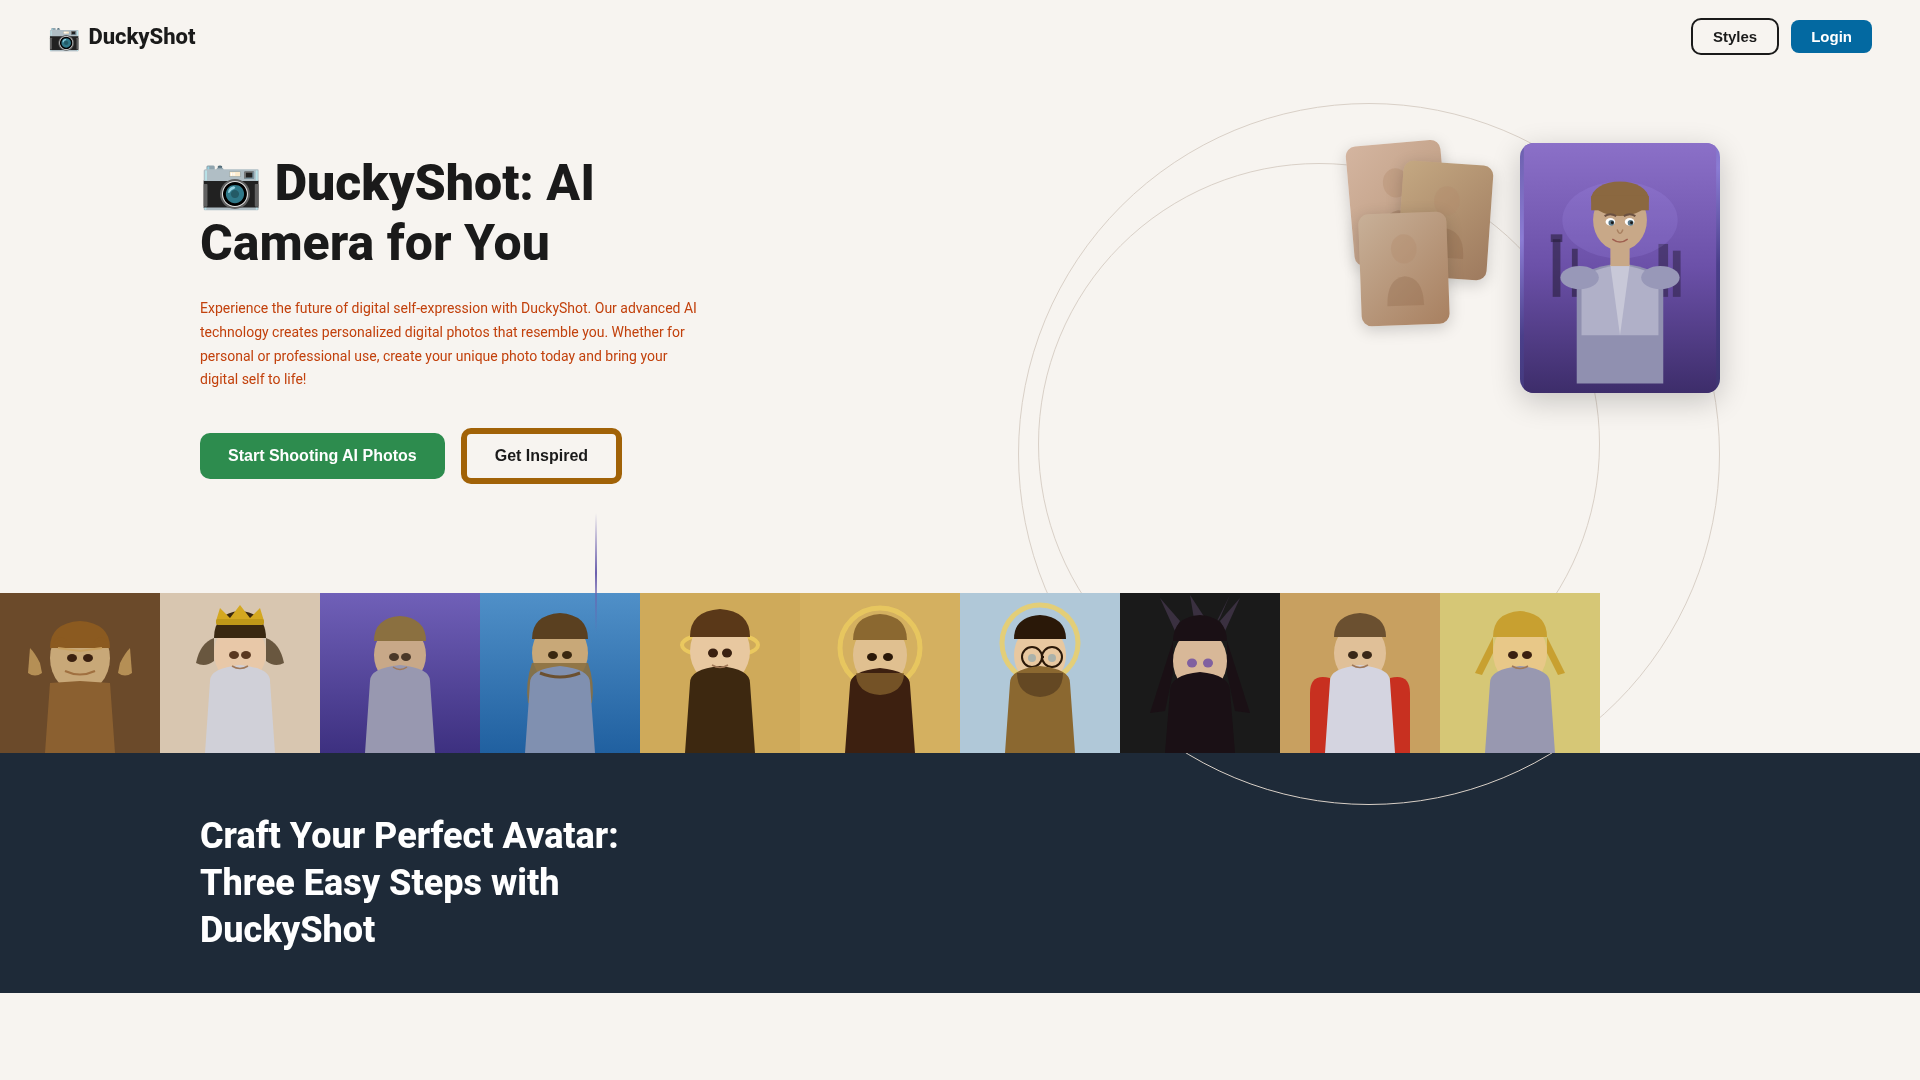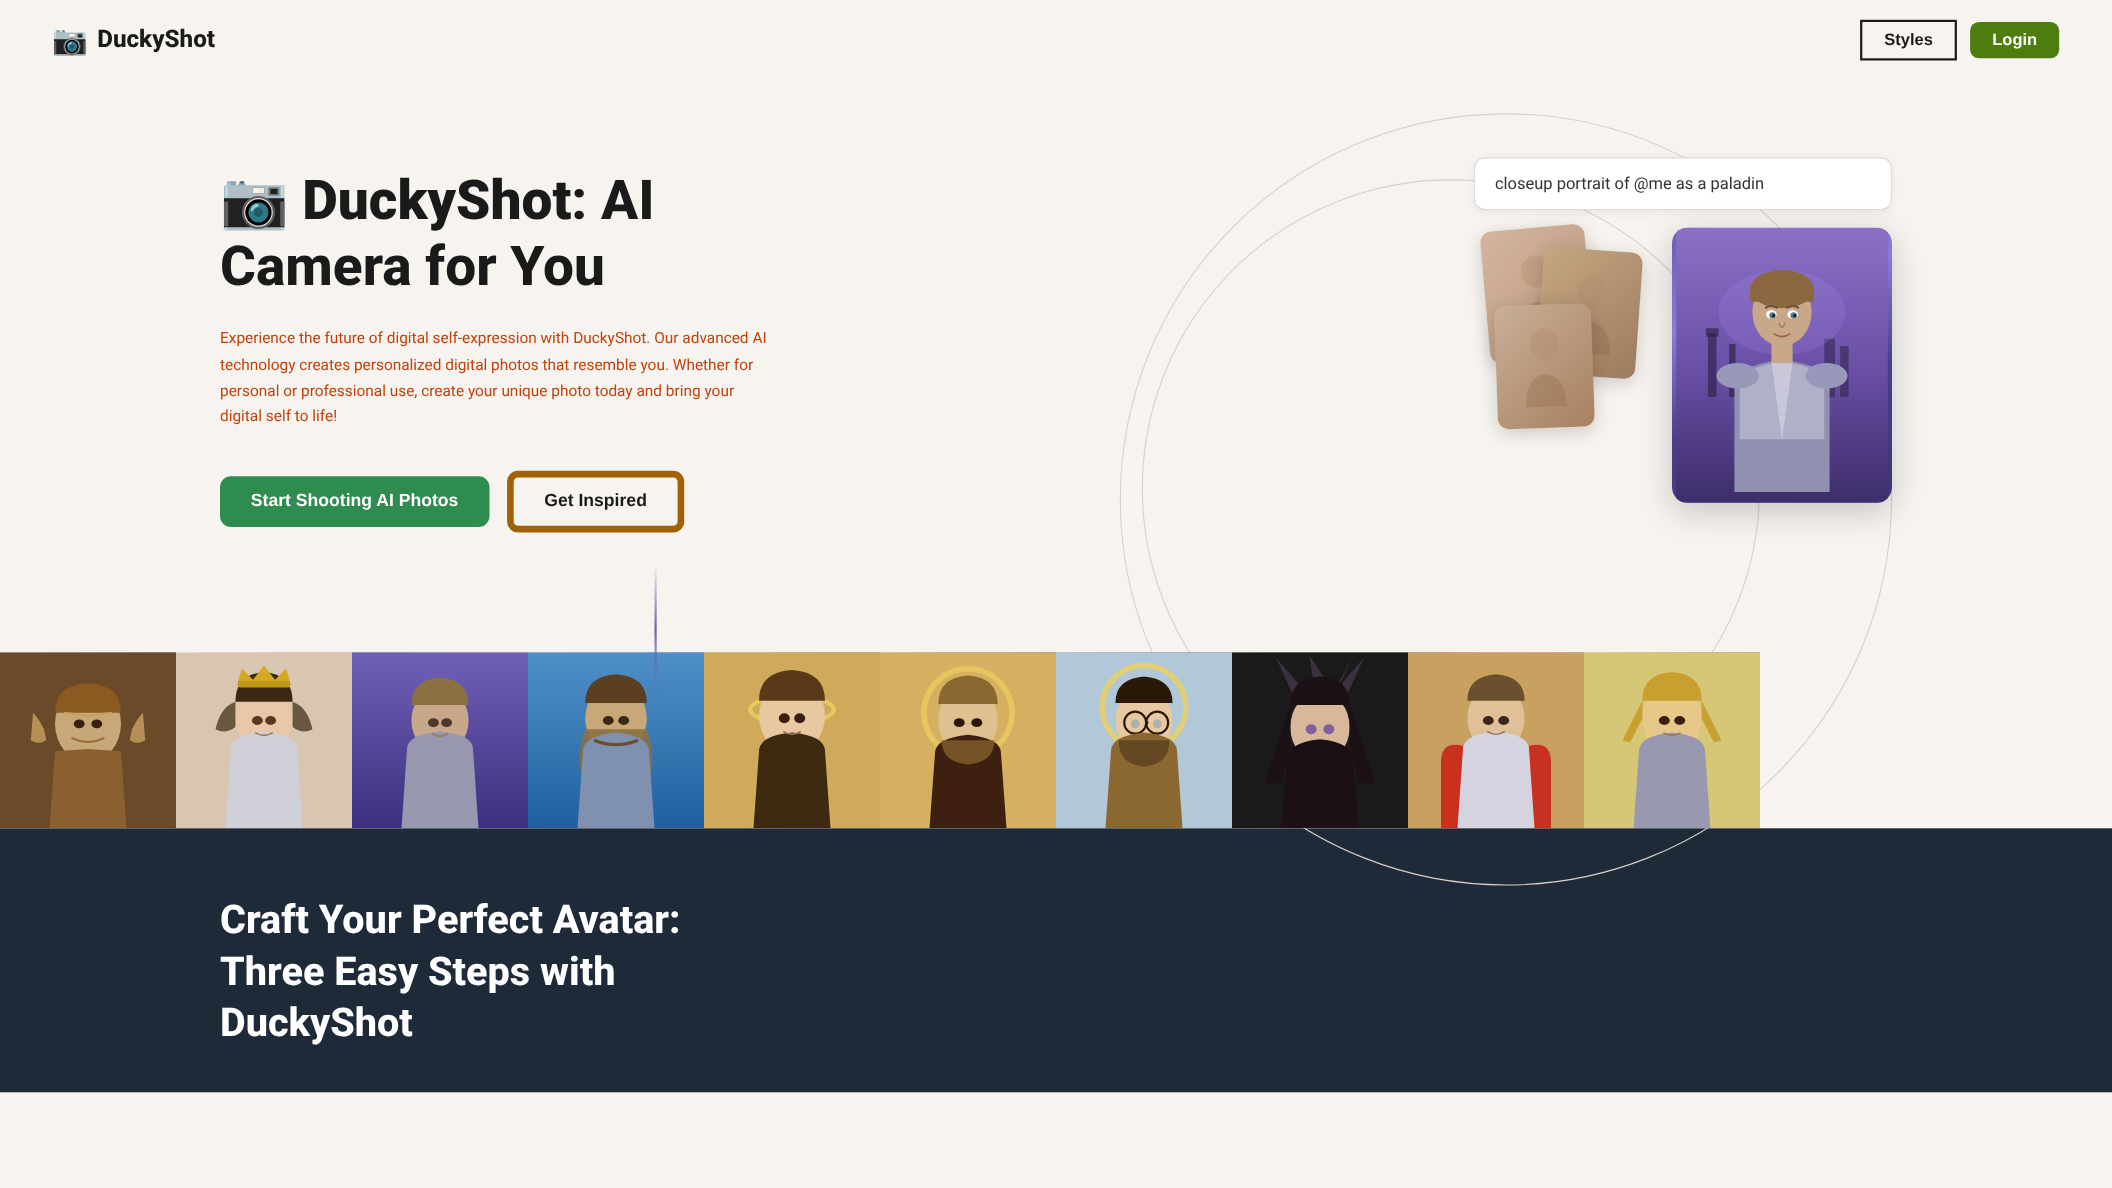--- a/index.html
+++ b/index.html
@@ -33,30 +33,30 @@
     .logo-brand { font-weight: 800; }
     .nav-right {
       display: flex;
       gap: 12px;
       align-items: center;
     }
     .btn-styles {
       padding: 8px 20px;
       border: 2px solid #1a1a1a;
       background: transparent;
-      border-radius: 0;
+      border-radius: 10px;
       font-size: 15px;
       font-weight: 600;
       cursor: pointer;
       color: #1a1a1a;
     }
     .btn-login {
       padding: 8px 20px;
       border: none;
-      background: #4d7c0f;
+      background: #0369a1;
       color: white;
       border-radius: 8px;
       font-size: 15px;
       font-weight: 600;
       cursor: pointer;
     }
 
     
     .hero {
       display: flex;
@@ -295,21 +295,20 @@
       <span>📷 <strong class="brand">DuckyShot</strong><span>: AI Camera for You</span></span>
     </h1>
     <p class="hero-desc">Experience the future of digital self-expression with DuckyShot. Our advanced AI technology creates personalized digital photos that resemble you. Whether for personal or professional use, create your unique photo today and bring your digital self to life!</p>
     <div class="hero-buttons">
       <button class="btn-primary">Start Shooting AI Photos</button>
       <button class="btn-secondary">Get Inspired</button>
     </div>
   </div>
 
   <div class="hero-right">
-    <div class="demo-input-box">closeup portrait of @me as a paladin</div>
     <div class="demo-images-area">
 
       <div class="demo-photos-stack">
         <div class="photo-card photo-card-1">
           <svg class="photo-person-silhouette" viewBox="0 0 60 80" xmlns="http://www.w3.org/2000/svg">
             <ellipse cx="30" cy="18" rx="14" ry="16" fill="rgba(180,140,110,0.7)"></ellipse>
             <path d="M10 80 Q10 50 30 48 Q50 50 50 80 Z" fill="rgba(140,100,70,0.6)"></path>
           </svg>
         </div>
         <div class="photo-card photo-card-2">

